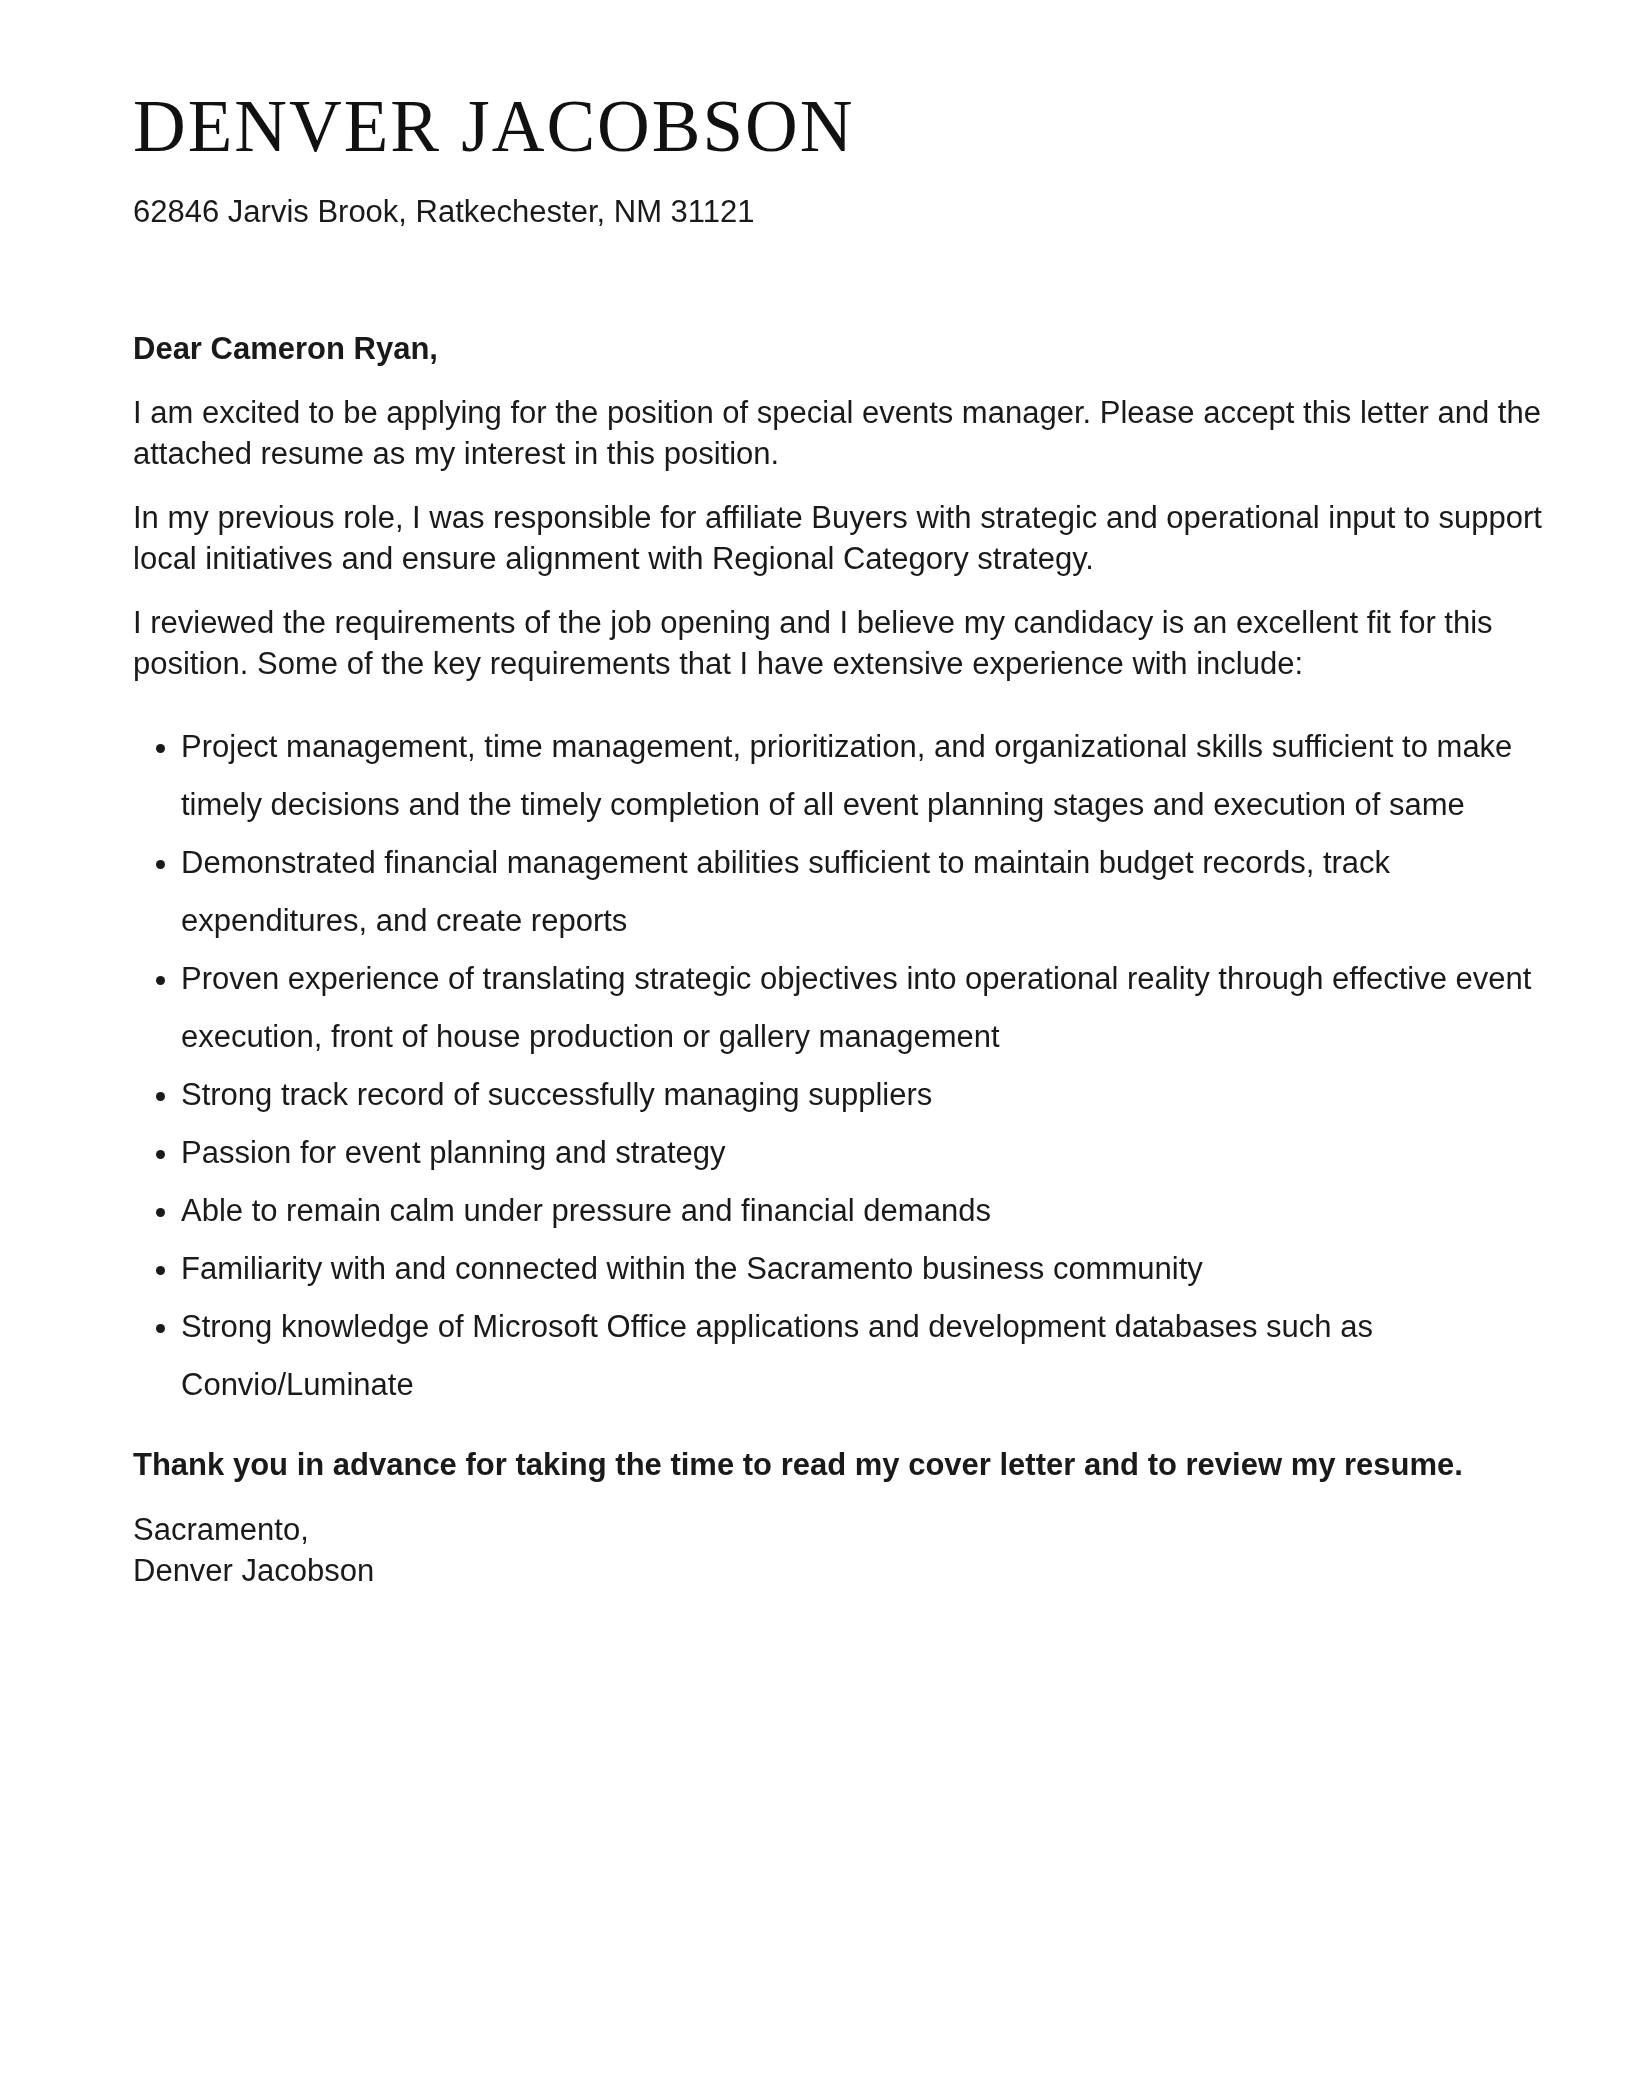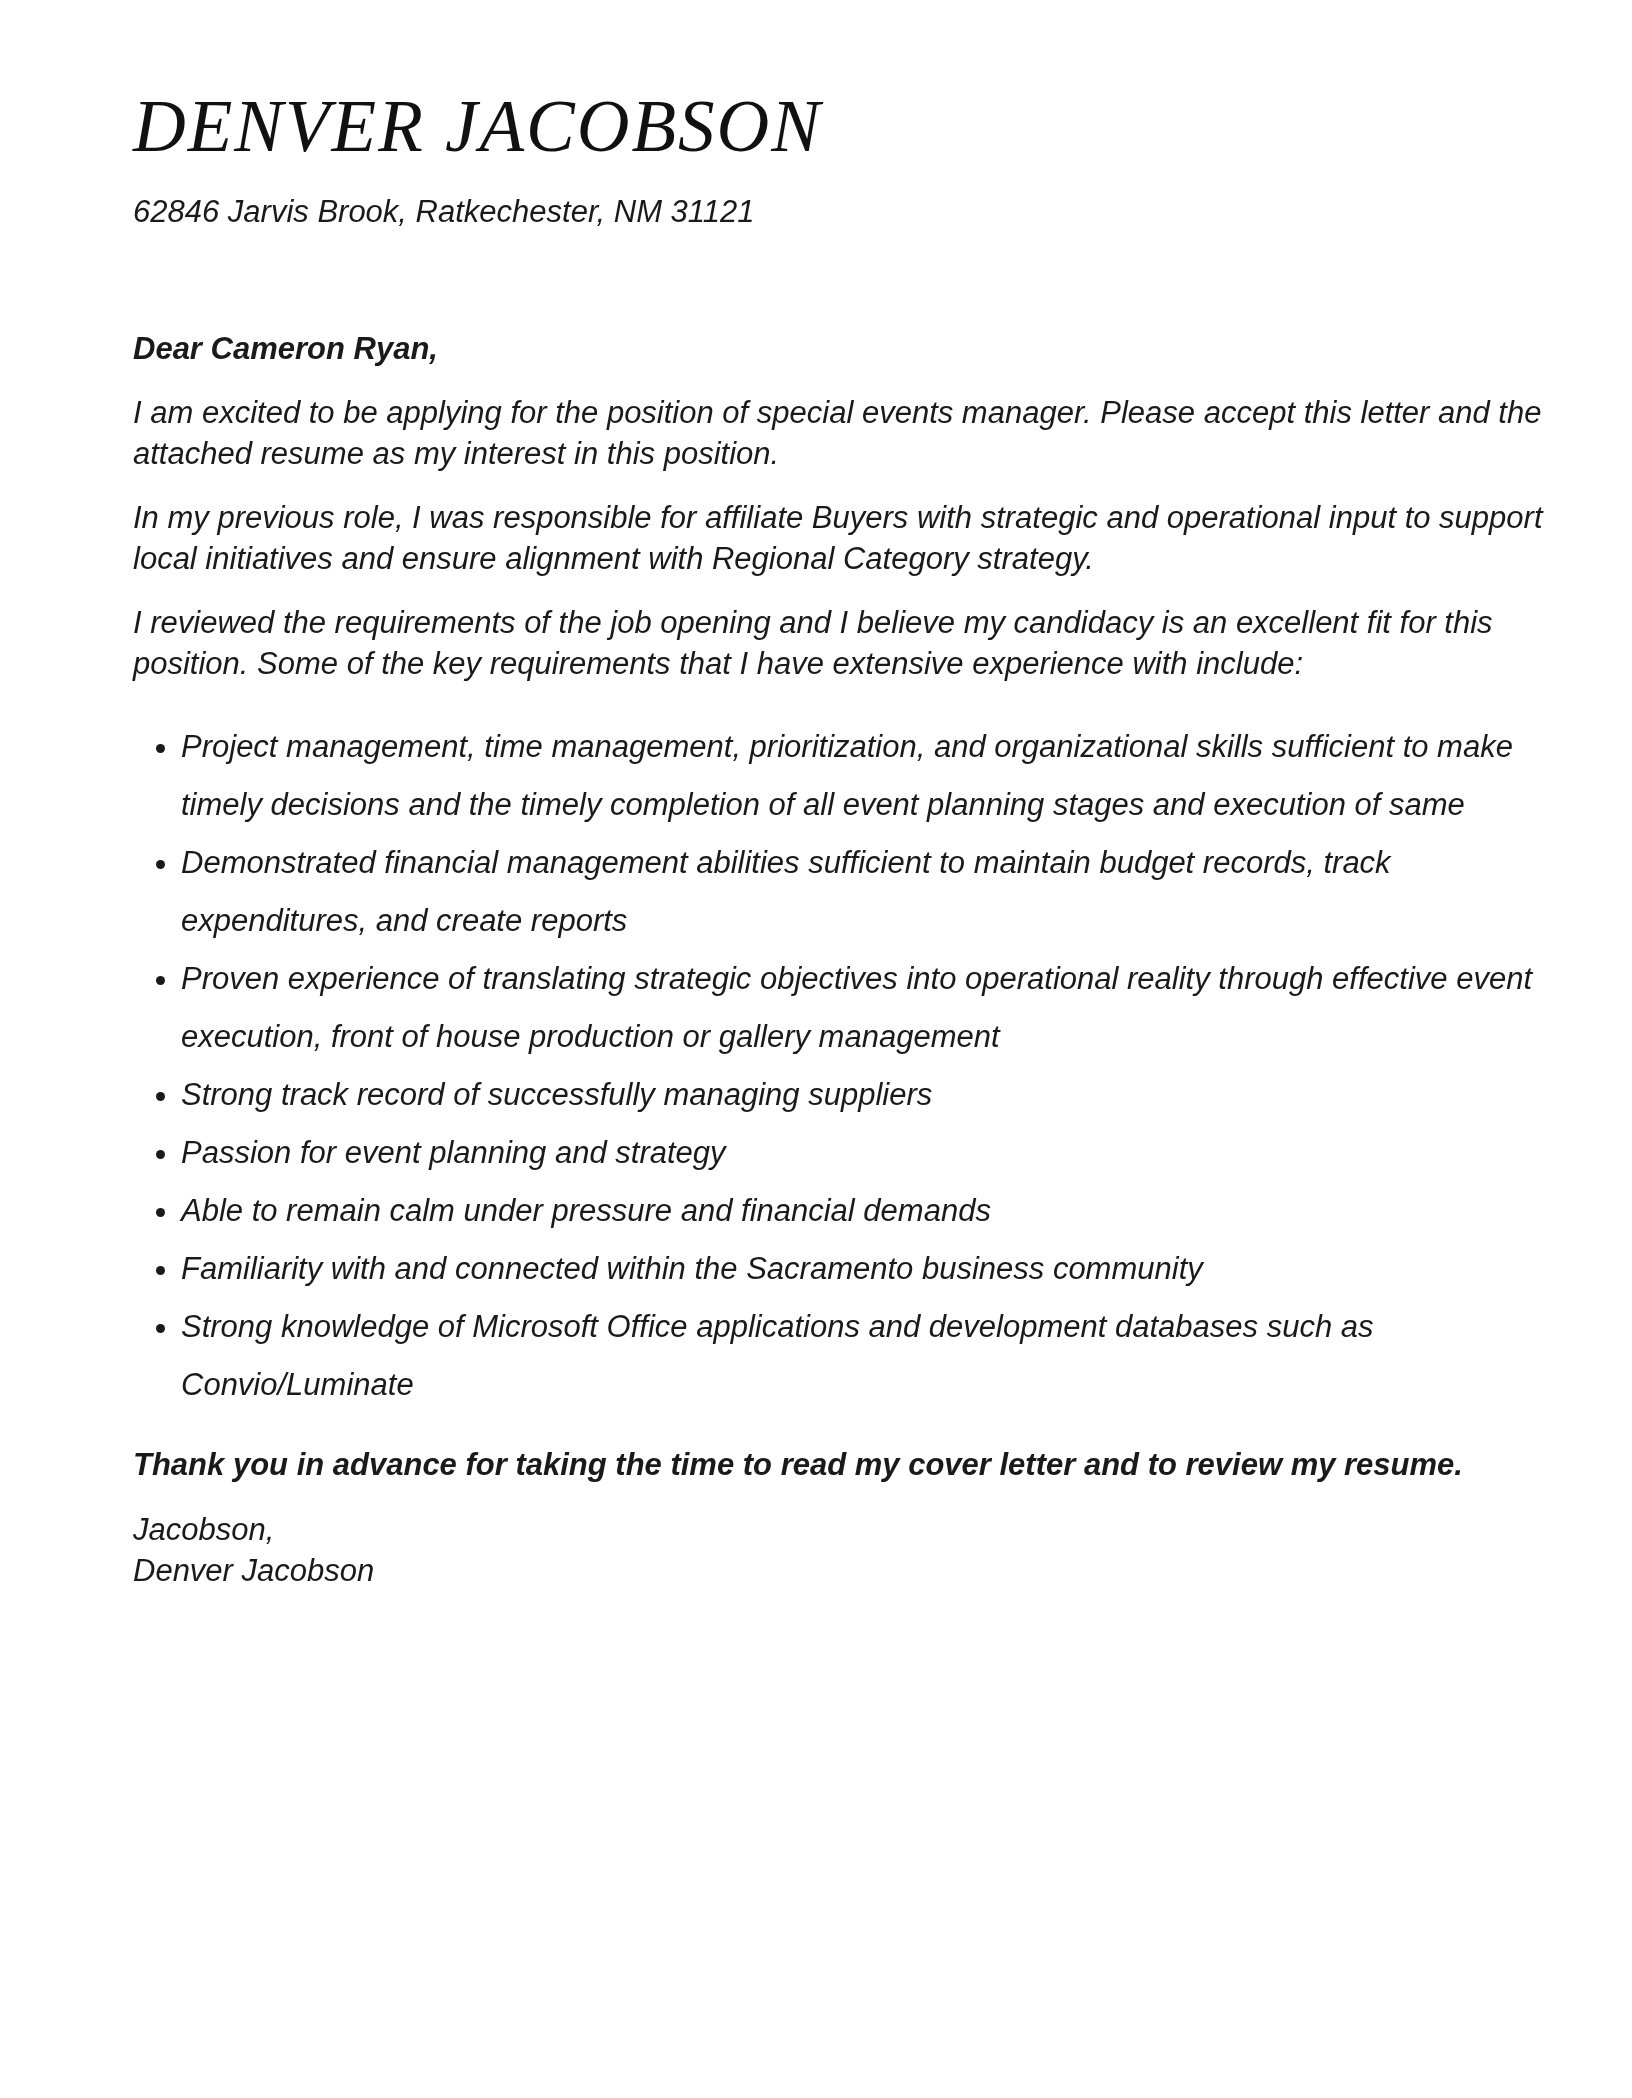--- a/index.html
+++ b/index.html
@@ -12,21 +12,20 @@
     width: 1632px;
     height: 1782px;
     box-sizing: border-box;
     background: #ffffff;
     padding: 85px 85px 0 133px;
     font-family: "Liberation Sans", "DejaVu Sans", sans-serif;
     font-size: 31px;
     line-height: 41px;
     color: #1a1a1a;
     overflow: hidden;
-    font-style: italic;
   }
   .name-title {
     margin: 0 0 22px 0;
     font-family: "Liberation Serif", "DejaVu Serif", serif;
     font-weight: 400;
     font-size: 73px;
     line-height: 84px;
     letter-spacing: 2px;
     color: #111111;
     white-space: nowrap;
@@ -84,17 +83,17 @@
     <li>Strong track record of successfully managing suppliers</li>
     <li>Passion for event planning and strategy</li>
     <li>Able to remain calm under pressure and financial demands</li>
     <li>Familiarity with and connected within the Sacramento business community</li>
     <li>Strong knowledge of Microsoft Office applications and development databases such as Convio/Luminate</li>
   </ul>
 
   <p class="thanks">Thank you in advance for taking the time to read my cover letter and to review my resume.</p>
 
   <p class="signoff">
-    <span>Jacobson,</span>
+    <span>Sacramento,</span>
     <span>Denver Jacobson</span>
   </p>
 
 </div>
 
 </body></html>

